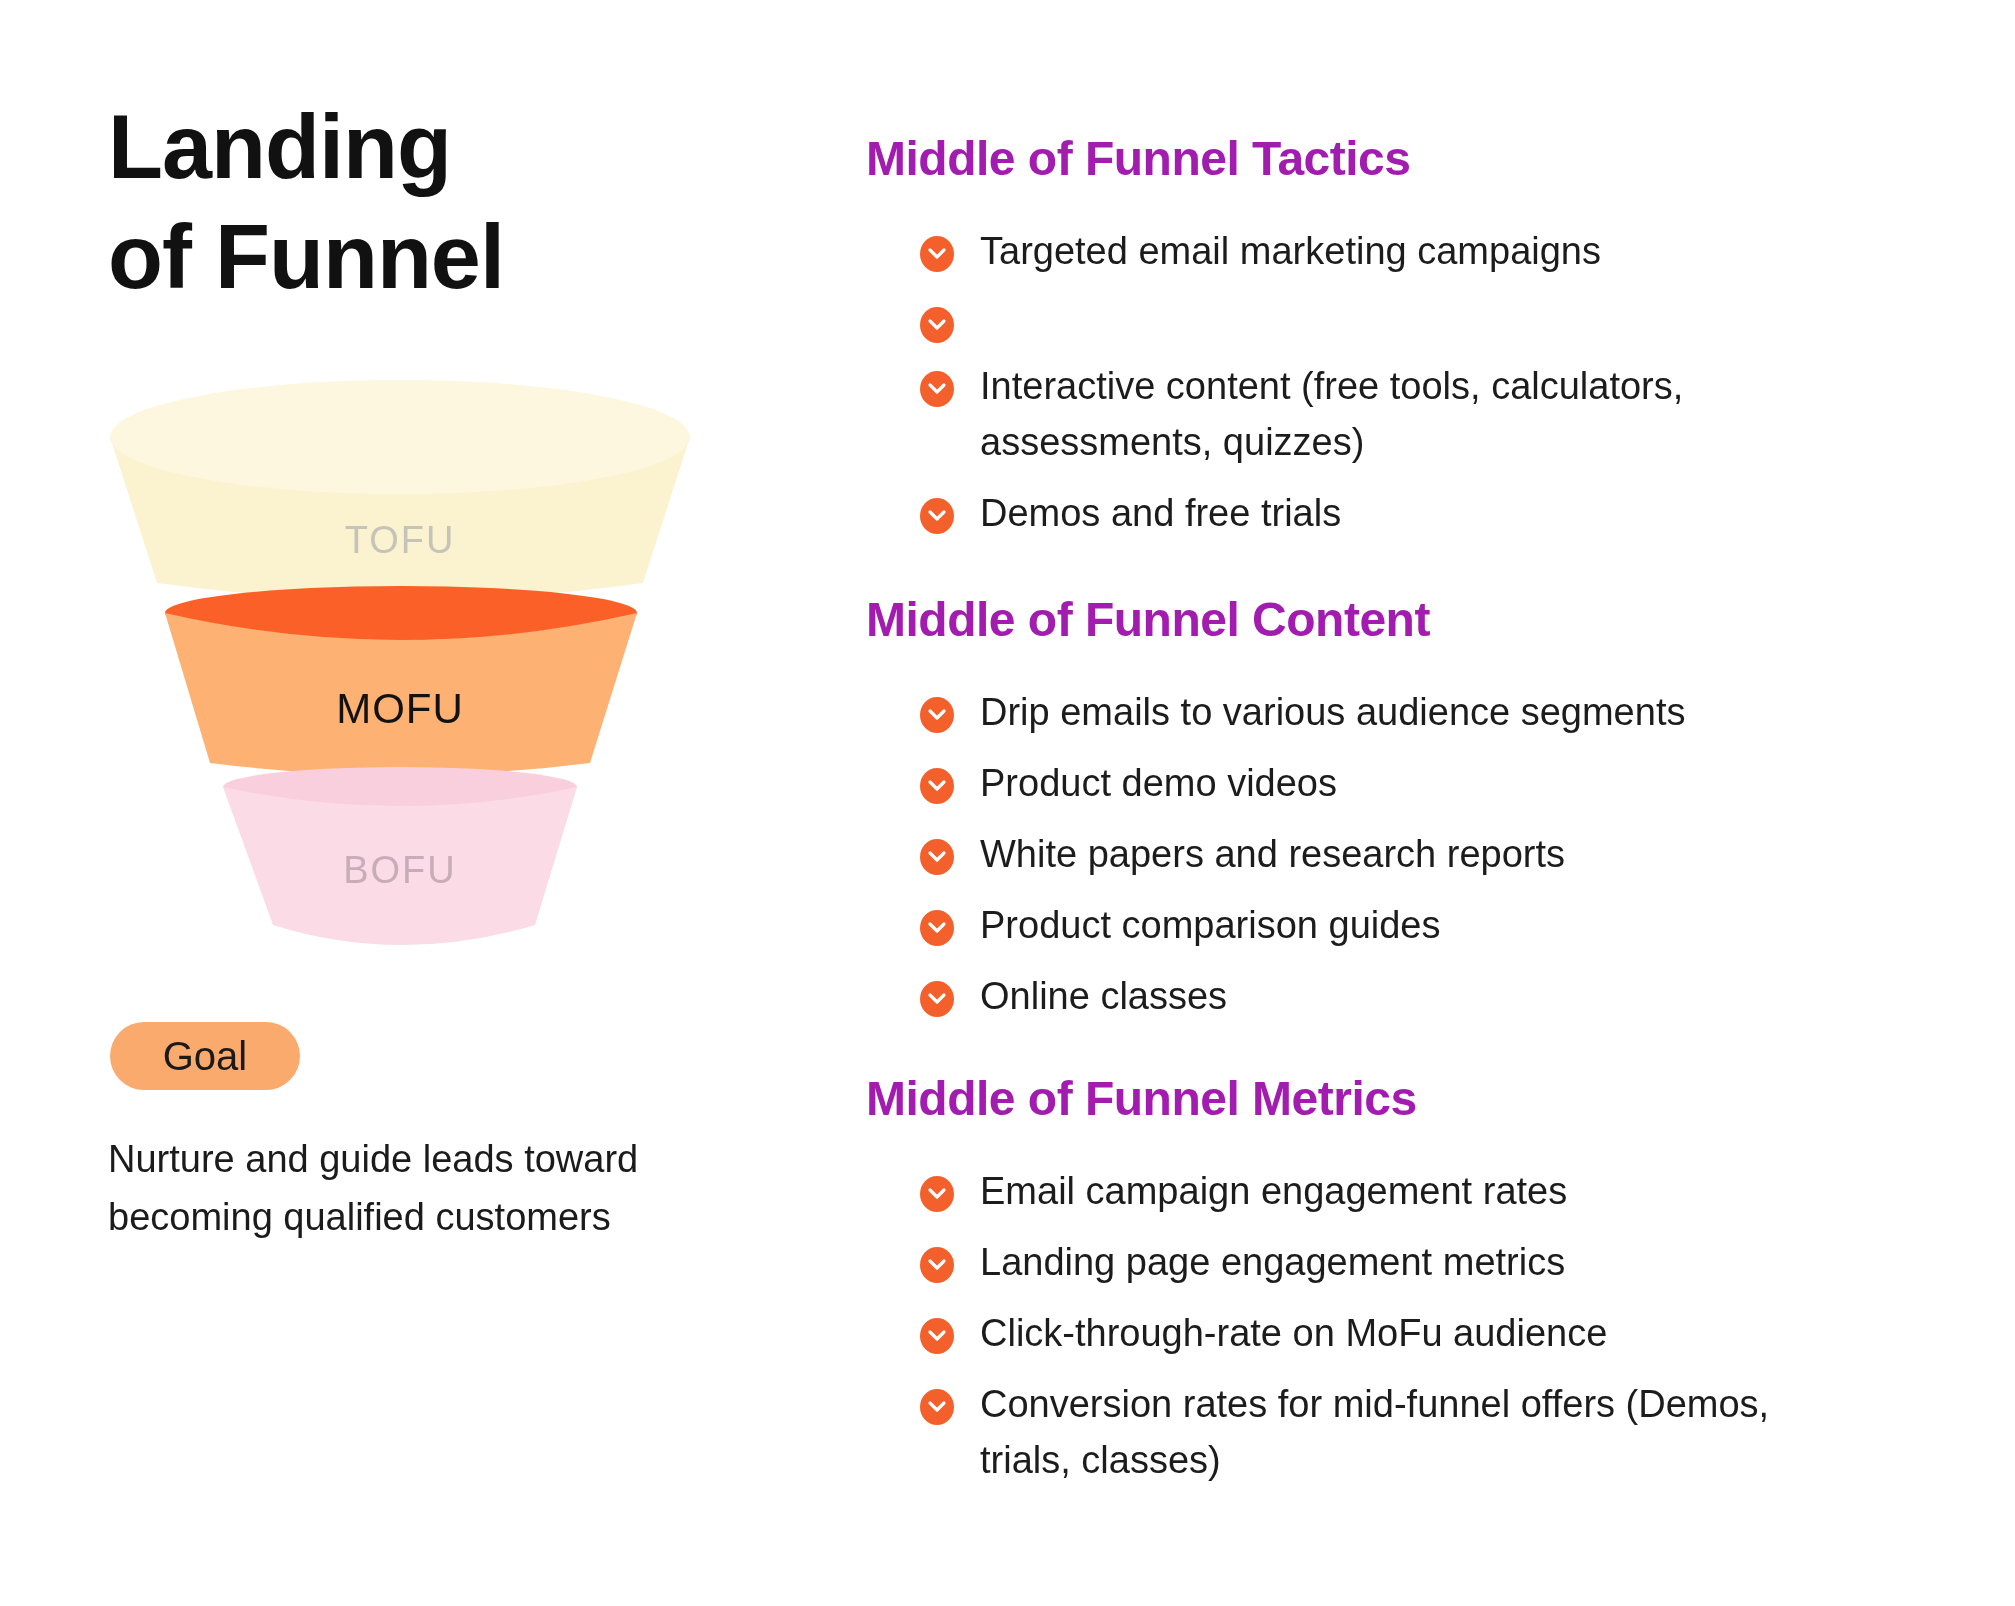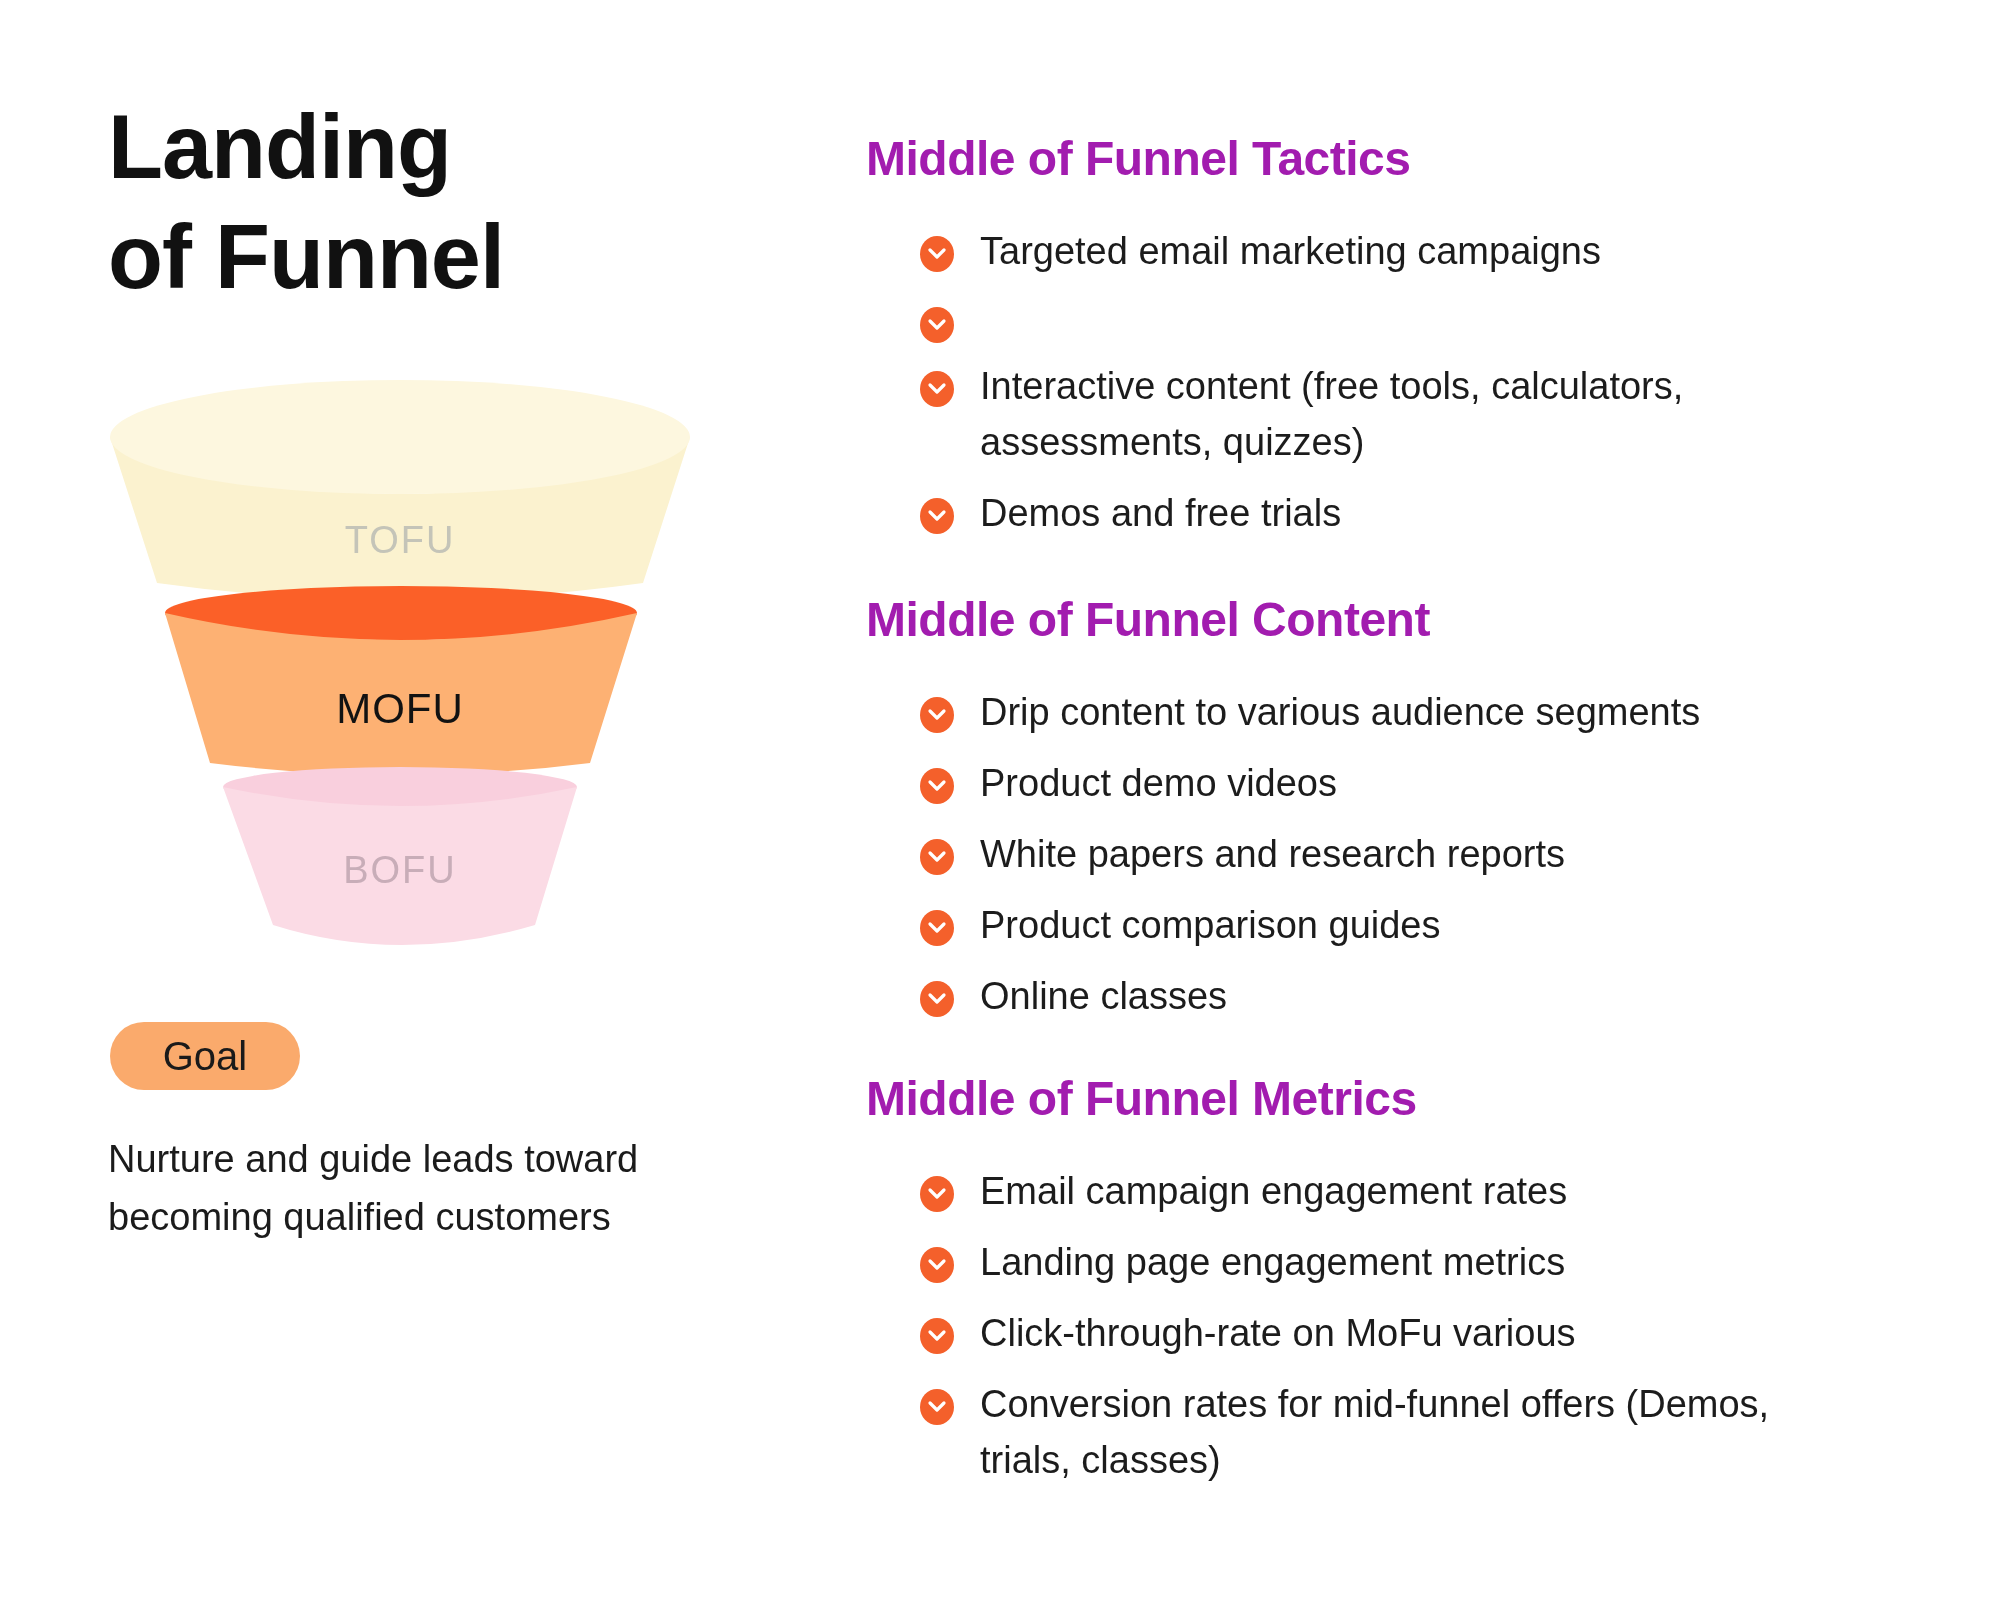--- a/index.html
+++ b/index.html
@@ -135,21 +135,21 @@
     </div>
 
     <div class="section">
       <h2 class="section-heading">Middle of Funnel Content</h2>
       <ul class="check-list">
         <li class="check-item">
           <svg class="check-icon" viewBox="0 0 34 36">
               <ellipse cx="17" cy="18" rx="17" ry="18" fill="#F4602B"></ellipse>
               <polyline points="10,14 17,21 24,14" fill="none" stroke="#ffffff" stroke-width="3.2" stroke-linecap="round" stroke-linejoin="round"></polyline>
             </svg>
-          <span class="item-text">Drip content to various audience segments</span>
+          <span class="item-text">Drip emails to various audience segments</span>
         </li>
         <li class="check-item">
           <svg class="check-icon" viewBox="0 0 34 36">
               <ellipse cx="17" cy="18" rx="17" ry="18" fill="#F4602B"></ellipse>
               <polyline points="10,14 17,21 24,14" fill="none" stroke="#ffffff" stroke-width="3.2" stroke-linecap="round" stroke-linejoin="round"></polyline>
             </svg>
           <span class="item-text">Product demo videos</span>
         </li>
         <li class="check-item">
           <svg class="check-icon" viewBox="0 0 34 36">
@@ -190,21 +190,21 @@
               <ellipse cx="17" cy="18" rx="17" ry="18" fill="#F4602B"></ellipse>
               <polyline points="10,14 17,21 24,14" fill="none" stroke="#ffffff" stroke-width="3.2" stroke-linecap="round" stroke-linejoin="round"></polyline>
             </svg>
           <span class="item-text">Landing page engagement metrics</span>
         </li>
         <li class="check-item">
           <svg class="check-icon" viewBox="0 0 34 36">
               <ellipse cx="17" cy="18" rx="17" ry="18" fill="#F4602B"></ellipse>
               <polyline points="10,14 17,21 24,14" fill="none" stroke="#ffffff" stroke-width="3.2" stroke-linecap="round" stroke-linejoin="round"></polyline>
             </svg>
-          <span class="item-text">Click-through-rate on MoFu various</span>
+          <span class="item-text">Click-through-rate on MoFu audience</span>
         </li>
         <li class="check-item">
           <svg class="check-icon" viewBox="0 0 34 36">
               <ellipse cx="17" cy="18" rx="17" ry="18" fill="#F4602B"></ellipse>
               <polyline points="10,14 17,21 24,14" fill="none" stroke="#ffffff" stroke-width="3.2" stroke-linecap="round" stroke-linejoin="round"></polyline>
             </svg>
           <span class="item-text">Conversion rates for mid-funnel offers (Demos, trials, classes)</span>
         </li>
       </ul>
     </div>

